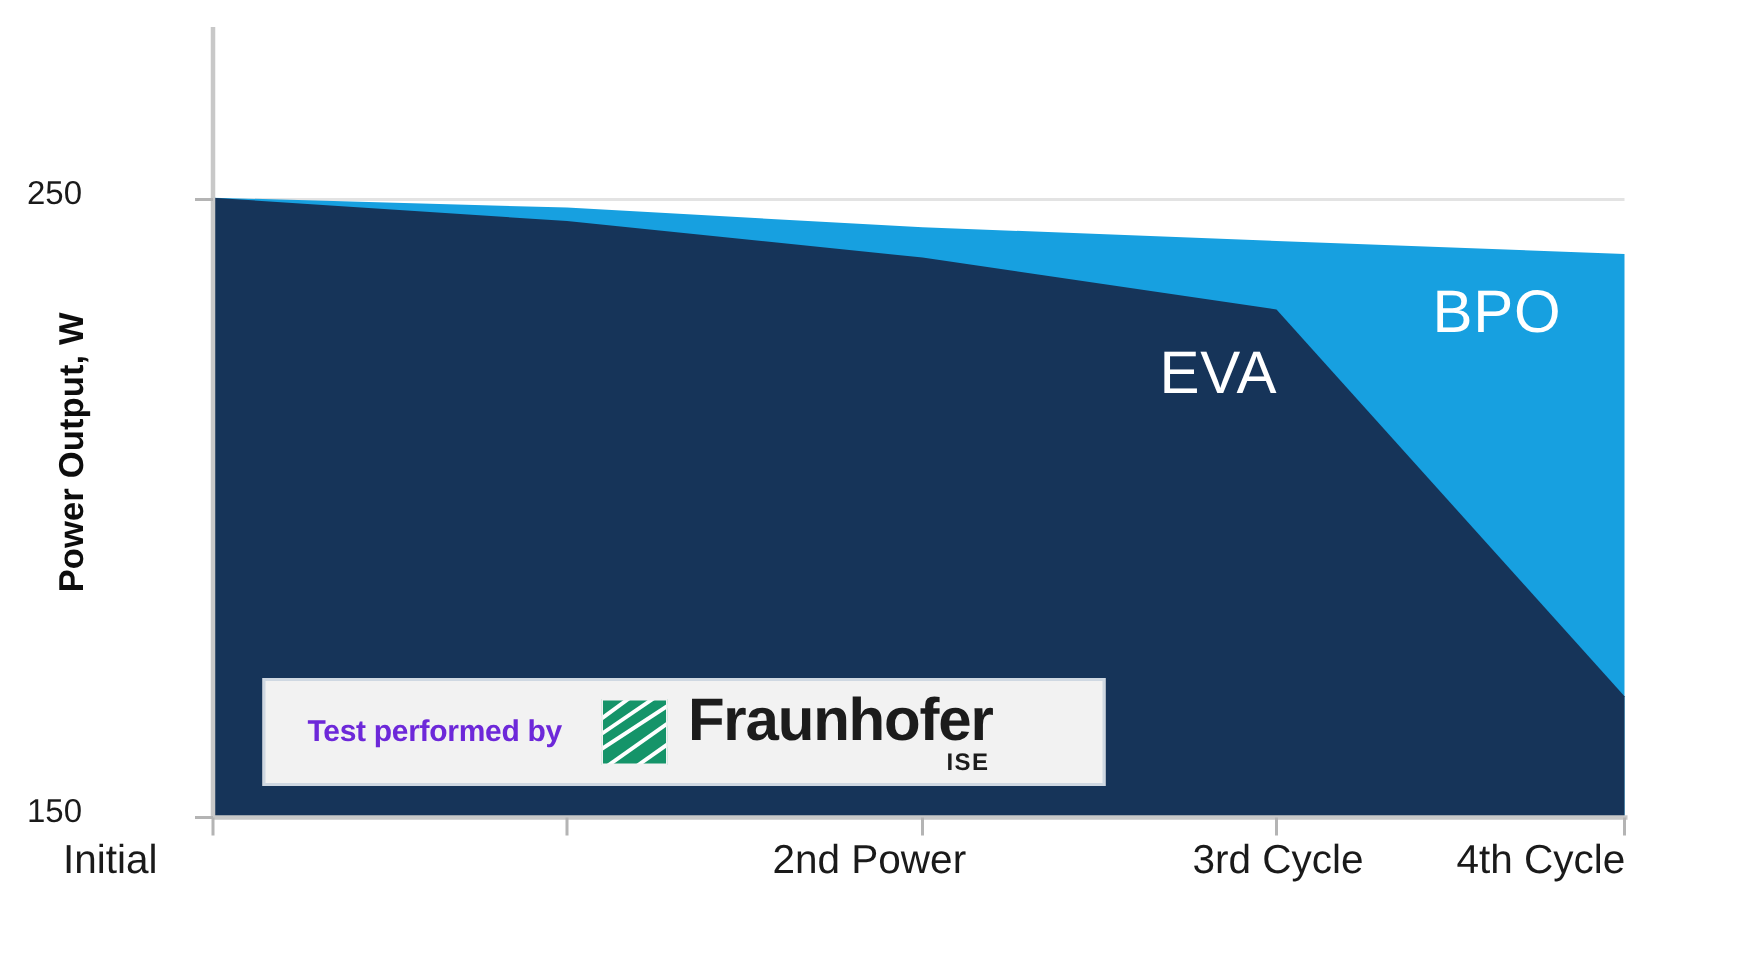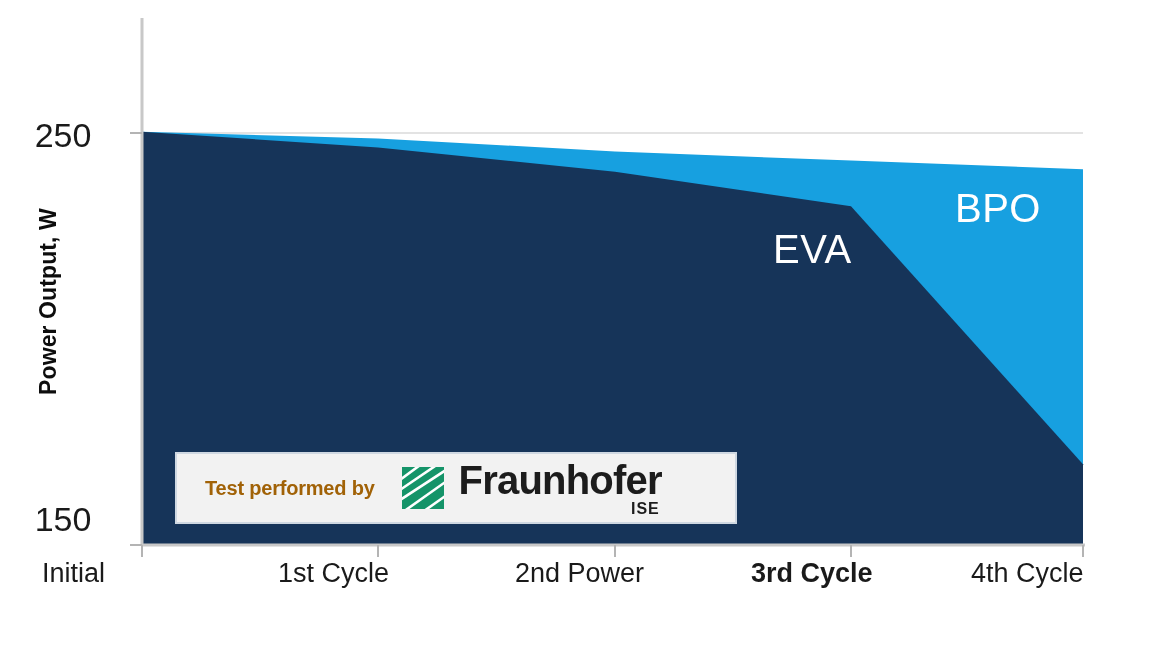--- a/index.html
+++ b/index.html
@@ -23,27 +23,27 @@
     font-weight:bold;
     color:#0d0d0d;
     letter-spacing:.1px;
     white-space:nowrap;
   }
 
   .ytick-label{
     position:absolute;
     right:1063px;
     width:90px;
-    text-align:center;
-    font-size:34px;
+    text-align:left;
+    font-size:22px;
     color:#1a1a1a;
     white-space:nowrap;
   }
   #ytick-250{top:116px;}
-  #ytick-150{top:500px;}
+  #ytick-150{top:528px;}
 
   .xtick-label{
     position:absolute;
     top:558px;
     width:200px;
     text-align:left;
     font-size:27px;
     color:#1a1a1a;
     white-space:nowrap;
   }
@@ -67,21 +67,21 @@
     background:#f2f2f2;
     border:2px solid #cfd8e2;
     box-sizing:border-box;
     display:flex;
     align-items:center;
     padding:0 14px 0 28px;
   }
   .logo-caption{
     font-size:20px;
     font-weight:bold;
-    color:#a16207;
+    color:#6d28d9;
     letter-spacing:-.2px;
     white-space:nowrap;
   }
   .logo-mark{
     width:44px;height:44px;
     margin-left:26px;
     flex:0 0 auto;
   }
   .logo-wordmark-wrap{
     margin-left:14px;
@@ -132,23 +132,22 @@
     <line x1="851" y1="545" x2="851" y2="557" stroke="#b4b4b4" stroke-width="2"></line>
     <line x1="1083" y1="545" x2="1083" y2="557" stroke="#b4b4b4" stroke-width="2"></line>
   </svg>
 
   <div class="axis-title-y">Power Output, W</div>
 
   <div class="ytick-label" id="ytick-250">250</div>
   <div class="ytick-label" id="ytick-150">150</div>
 
   <div class="xtick-label" style="left:42px;">Initial</div>
-  <div class="xtick-label" style="left:278px;">1st Cycle</div>
   <div class="xtick-label" style="left:515px;">2nd Power</div>
-  <div class="xtick-label" style="left:751px;font-weight:bold;">3rd Cycle</div>
+  <div class="xtick-label" style="left:795px;">3rd Cycle</div>
   <div class="xtick-label" style="left:971px;">4th Cycle</div>
 
   <div class="series-label" id="label-eva">EVA</div>
   <div class="series-label" id="label-bpo">BPO</div>
 
   <div class="logo-box">
     <span class="logo-caption">Test performed by</span>
 
     <svg class="logo-mark" viewBox="0 0 44 44">
       <rect x="0" y="0" width="44" height="44" fill="#159469"></rect>

